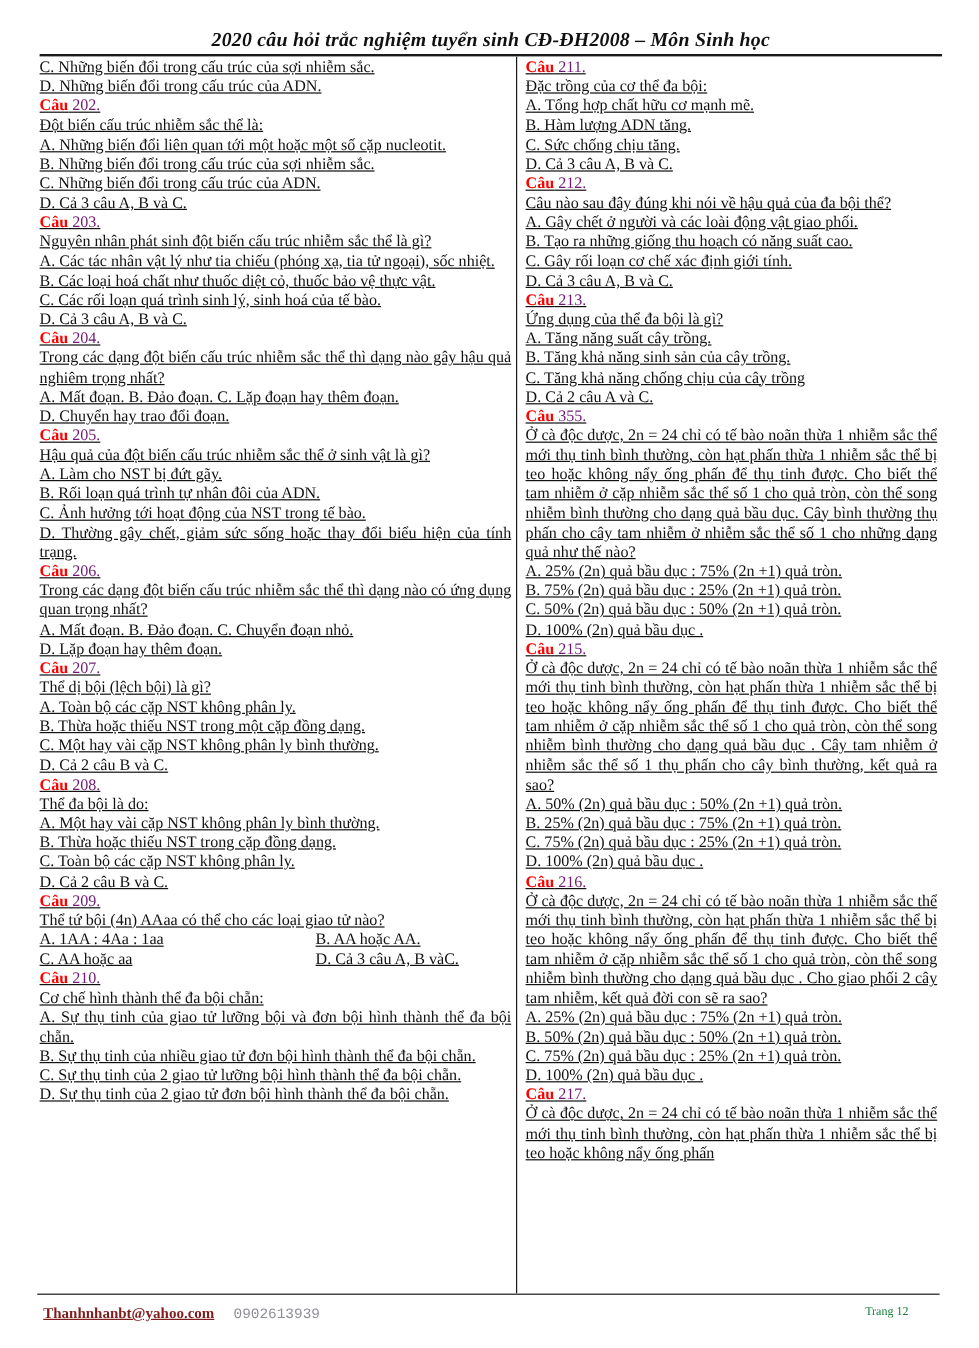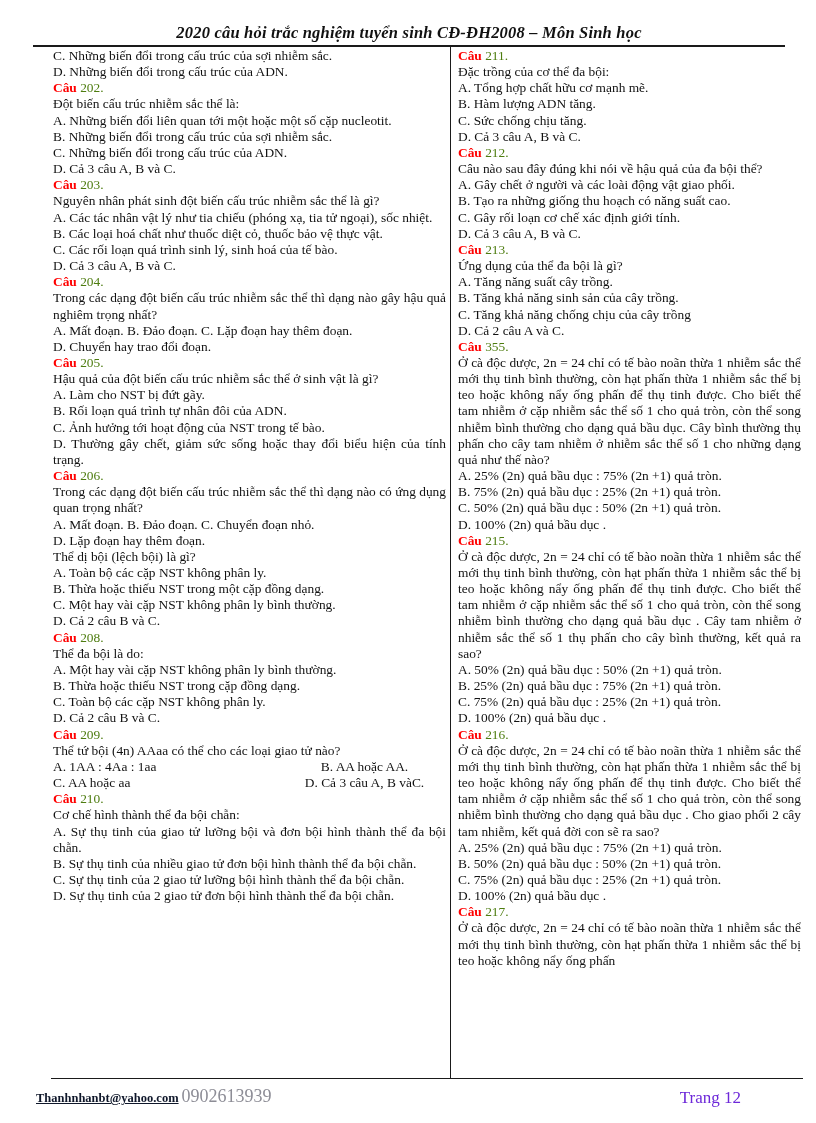--- a/index.html
+++ b/index.html
@@ -12,45 +12,45 @@
   .header{
     position:absolute;left:33px;top:0;width:752px;height:45px;
     border-bottom:2px solid #1a1a1a;
     display:flex;align-items:flex-end;justify-content:center;
   }
   .title{
     font-weight:bold;font-style:italic;font-size:16.5px;line-height:20px;
     padding-bottom:2px;white-space:nowrap;letter-spacing:0.2px;
   }
   .columns{
-    position:absolute;left:51px;top:47px;width:752px;height:1031px;
+    position:absolute;left:31px;top:47px;width:752px;height:1031px;
     border-bottom:1.5px solid #1a1a1a;
-    display:flex;overflow:hidden;
+    display:flex;overflow:hidden;text-decoration:underline;
   }
   .col{
     font-size:13.4px;line-height:16.15px;overflow:hidden;
   }
   .col-left{width:399px;padding:1px 4px 0 2px;box-sizing:border-box;}
   .col-right{flex:1;border-left:1.5px solid #1a1a1a;padding:1px 2px 0 7px;box-sizing:border-box;}
   .para{margin:0;text-align:justify;}
   .qhead{margin:0;}
   .cau{color:#ff0000;font-weight:bold;}
-  .qnum{color:#4d7c0f;}
+  .qnum{color:#701a75;}
   .tworow{margin:0;display:flex;gap:28px;}
   .tworow .cell-a{width:202px;flex:none;}
-  .tworow .cell-b{flex:1;text-align:center;}
+  .tworow .cell-b{flex:1;}
   .footer{
     position:absolute;left:33px;top:1086px;width:752px;height:24px;
     font-size:13px;
   }
   .footer-left{position:absolute;left:3px;top:0;white-space:nowrap;}
-  .email{color:#0f172a;text-decoration:underline;font-weight:bold;font-size:12.5px;}
-  .phone{color:#8d8d96;font-size:18px;margin-left:3px;}
+  .email{color:#7f1d1d;text-decoration:underline;font-weight:bold;font-size:12.5px;}
+  .phone{color:#8d8d96;font-size:12px;margin-left:16px;font-family:Liberation Mono, monospace;}
   .page-num{
-    position:absolute;right:44px;top:2px;font-size:17px;color:#6d28d9;
+    position:absolute;right:28px;top:2px;font-size:10px;color:#15803d;
     white-space:nowrap;
   }
 </style>
 </head>
 <body>
 
 <div class="page">
 
   <div class="header">
     <div class="title">2020 câu hỏi trắc nghiệm tuyển sinh CĐ-ĐH2008 – Môn Sinh học</div>
@@ -79,20 +79,21 @@
         <div class="qhead"><span class="cau">Câu</span><span class="qnum"> 205.</span></div>
         <div class="para">Hậu quả của đột biến cấu trúc nhiễm sắc thể ở sinh vật là gì?</div>
         <div class="para">A. Làm cho NST bị đứt gãy.</div>
         <div class="para">B. Rối loạn quá trình tự nhân đôi của ADN.</div>
         <div class="para">C. Ảnh hưởng tới hoạt động của NST trong tế bào.</div>
         <div class="para">D. Thường gây chết, giảm sức sống hoặc thay đổi biểu hiện của tính trạng.</div>
         <div class="qhead"><span class="cau">Câu</span><span class="qnum"> 206.</span></div>
         <div class="para">Trong các dạng đột biến cấu trúc nhiễm sắc thể thì dạng nào có ứng dụng quan trọng nhất?</div>
         <div class="para">A. Mất đoạn. B. Đảo đoạn.  C. Chuyển đoạn nhỏ.</div>
         <div class="para">D. Lặp đoạn hay thêm đoạn.</div>
+        <div class="qhead"><span class="cau">Câu</span><span class="qnum"> 207.</span></div>
         <div class="para">Thể dị bội (lệch bội) là gì?</div>
         <div class="para">A. Toàn bộ các cặp NST không phân ly.</div>
         <div class="para">B. Thừa hoặc thiếu NST trong một cặp đồng dạng.</div>
         <div class="para">C. Một hay vài cặp NST không phân ly bình thường.</div>
         <div class="para">D. Cả 2 câu B và C.</div>
         <div class="qhead"><span class="cau">Câu</span><span class="qnum"> 208.</span></div>
         <div class="para">Thể đa bội là do:</div>
         <div class="para">A. Một hay vài cặp NST không phân ly bình thường.</div>
         <div class="para">B. Thừa hoặc thiếu NST trong cặp đồng dạng.</div>
         <div class="para">C. Toàn bộ các cặp NST không phân ly.</div>

